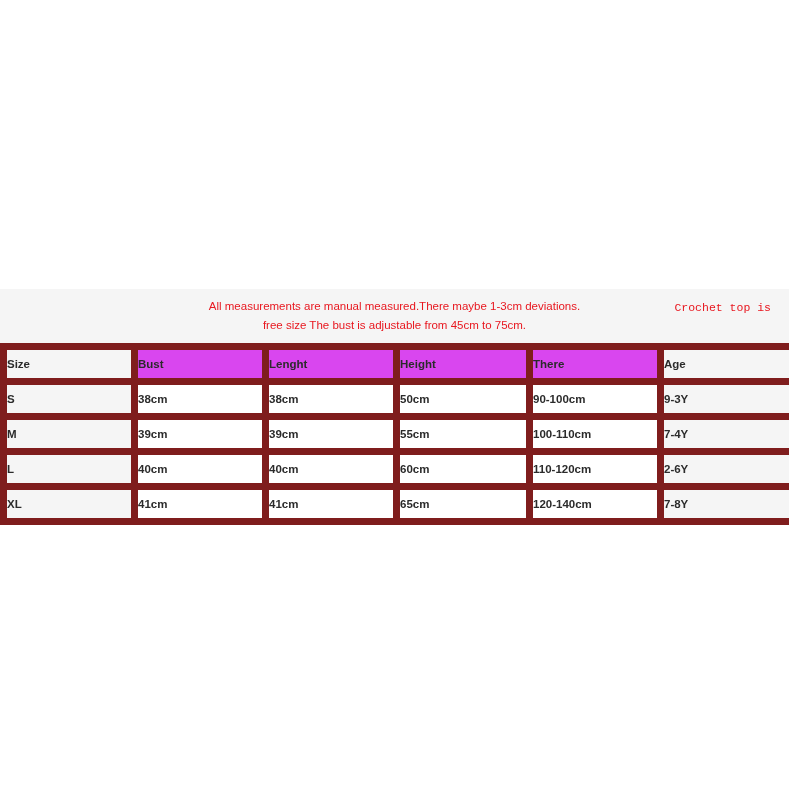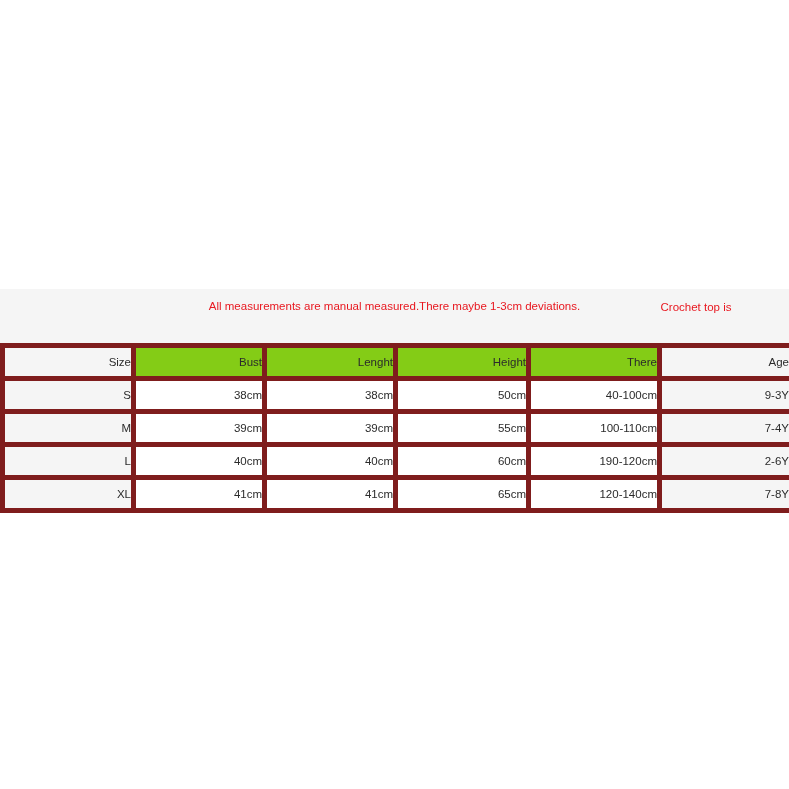--- a/index.html
+++ b/index.html
@@ -43,67 +43,69 @@
   .notice-center div {
     white-space: nowrap;
   }
   .notice-right {
     position: absolute;
     right: 18px;
     top: 10px;
     color: #e8171f;
     font-size: 11.5px;
     line-height: 17px;
-    text-align: center;
+    text-align: right;
     width: 150px;
+    font-family: Liberation Mono, monospace;
   }
   table.size-table {
     border-collapse: collapse;
     width: 789px;
     table-layout: fixed;
     font-size: 11.5px;
     color: #2b2b2b;
   }
   table.size-table col.c0 { width: 131px; }
   table.size-table col.c1 { width: 131px; }
   table.size-table col.c2 { width: 131px; }
   table.size-table col.c3 { width: 133px; }
   table.size-table col.c4 { width: 131px; }
   table.size-table col.c5 { width: 132px; }
   table.size-table th,
   table.size-table td {
-    border: 5px solid #7f1d1d;
+    border: 7px solid #7f1d1d;
     height: 28px;
-    text-align: right;
+    text-align: left;
     vertical-align: middle;
-    font-weight: normal;
+    font-weight: bold;
     padding: 0;
     background: #ffffff;
   }
   table.size-table tr.head th {
-    background: #84cc16;
+    background: #d946ef;
   }
   table.size-table tr.shaded td.first,
   table.size-table tr.shaded td.last {
     background: #f5f5f5;
   }
   table.size-table tr.head th.first,
   table.size-table tr.head th.last {
     background: #f5f5f5;
   }
 </style>
 </head>
 <body>
 
 <div class="page">
   <div class="chart-wrap">
 
     <div class="notice">
       <div class="notice-center">
         <div>All measurements are manual measured.There maybe 1-3cm deviations.</div>
+        <div>free size The bust is adjustable from 45cm to 75cm.</div>
       </div>
       <div class="notice-right">Crochet top is</div>
     </div>
 
     <table class="size-table">
       <colgroup>
         <col class="c0">
           <col class="c1">
           <col class="c2">
           <col class="c3">
@@ -119,37 +121,37 @@
           <th>There</th>
           <th class="last">Age</th>
         </tr>
       </thead>
       <tbody>
         <tr class="shaded">
           <td class="first">S</td>
           <td>38cm</td>
           <td>38cm</td>
           <td>50cm</td>
-          <td>40-100cm</td>
+          <td>90-100cm</td>
           <td class="last">9-3Y</td>
         </tr>
         <tr class="shaded">
           <td class="first">M</td>
           <td>39cm</td>
           <td>39cm</td>
           <td>55cm</td>
           <td>100-110cm</td>
           <td class="last">7-4Y</td>
         </tr>
         <tr class="shaded">
           <td class="first">L</td>
           <td>40cm</td>
           <td>40cm</td>
           <td>60cm</td>
-          <td>190-120cm</td>
+          <td>110-120cm</td>
           <td class="last">2-6Y</td>
         </tr>
         <tr class="shaded">
           <td class="first">XL</td>
           <td>41cm</td>
           <td>41cm</td>
           <td>65cm</td>
           <td>120-140cm</td>
           <td class="last">7-8Y</td>
         </tr>

